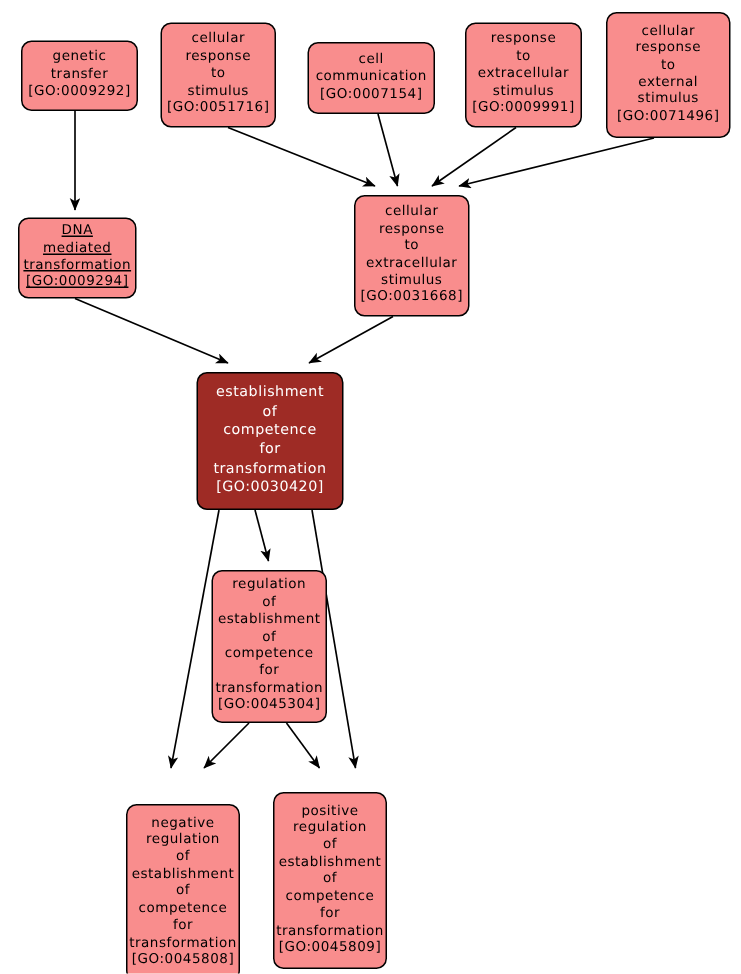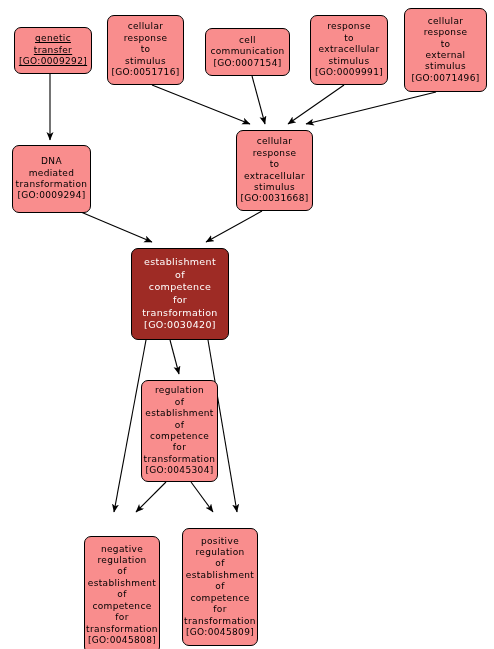--- a/index.html
+++ b/index.html
@@ -81,21 +81,21 @@
         <path d="M 50,199 L 152,242" fill="none" stroke="#000000" stroke-width="1.1" marker-end="url(#arrowhead)"></path>
         <path d="M 262,211 L 206,242" fill="none" stroke="#000000" stroke-width="1.1" marker-end="url(#arrowhead)"></path>
         <path d="M 146,340 L 114,512" fill="none" stroke="#000000" stroke-width="1.1" marker-end="url(#arrowhead)"></path>
         <path d="M 170,340 L 179,374" fill="none" stroke="#000000" stroke-width="1.1" marker-end="url(#arrowhead)"></path>
         <path d="M 208,340 L 237,512" fill="none" stroke="#000000" stroke-width="1.1" marker-end="url(#arrowhead)"></path>
         <path d="M 166,482 L 136,512" fill="none" stroke="#000000" stroke-width="1.1" marker-end="url(#arrowhead)"></path>
         <path d="M 191,482 L 213,512" fill="none" stroke="#000000" stroke-width="1.1" marker-end="url(#arrowhead)"></path>
       </g>
   </svg>
   <div id="nodes-group">
-      <div class="go-node" title="genetic transfer" style="left: 14px; top: 27px; width: 78px; height: 47px; text-decoration: underline;"><span class="go-label">genetic
+      <div class="go-node" title="genetic transfer" style="left: 14px; top: 27px; width: 78px; height: 47px;"><span class="go-label">genetic
 transfer
 [GO:0009292]</span></div>
       <div class="go-node" title="cellular response to stimulus" style="left: 107px; top: 15px; width: 77px; height: 70px;"><span class="go-label">cellular
 response
 to
 stimulus
 [GO:0051716]</span></div>
       <div class="go-node" title="cell communication" style="left: 205px; top: 28px; width: 85px; height: 48px;"><span class="go-label">cell
 communication
 [GO:0007154]</span></div>
@@ -103,21 +103,21 @@
 to
 extracellular
 stimulus
 [GO:0009991]</span></div>
       <div class="go-node" title="cellular response to external stimulus" style="left: 404px; top: 8px; width: 83px; height: 84px;"><span class="go-label">cellular
 response
 to
 external
 stimulus
 [GO:0071496]</span></div>
-      <div class="go-node" title="DNA mediated transformation" style="left: 12px; top: 145px; width: 79px; height: 68px;"><span class="go-label">DNA
+      <div class="go-node" title="DNA mediated transformation" style="left: 12px; top: 145px; width: 79px; height: 54px; text-decoration: underline;"><span class="go-label">DNA
 mediated
 transformation
 [GO:0009294]</span></div>
       <div class="go-node" title="cellular response to extracellular stimulus" style="left: 236px; top: 130px; width: 77px; height: 81px;"><span class="go-label">cellular
 response
 to
 extracellular
 stimulus
 [GO:0031668]</span></div>
       <div class="go-node highlight" title="establishment of competence for transformation" style="left: 131px; top: 248px; width: 98px; height: 92px;"><span class="go-label">establishment

